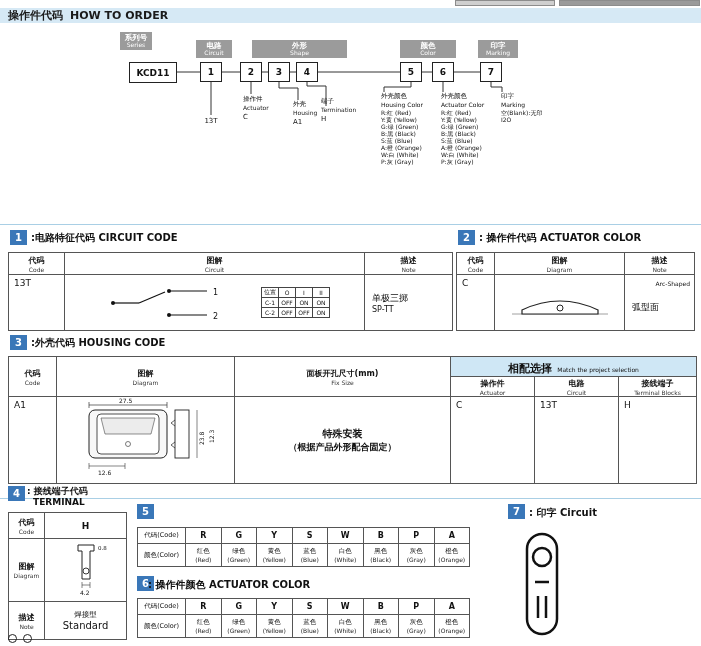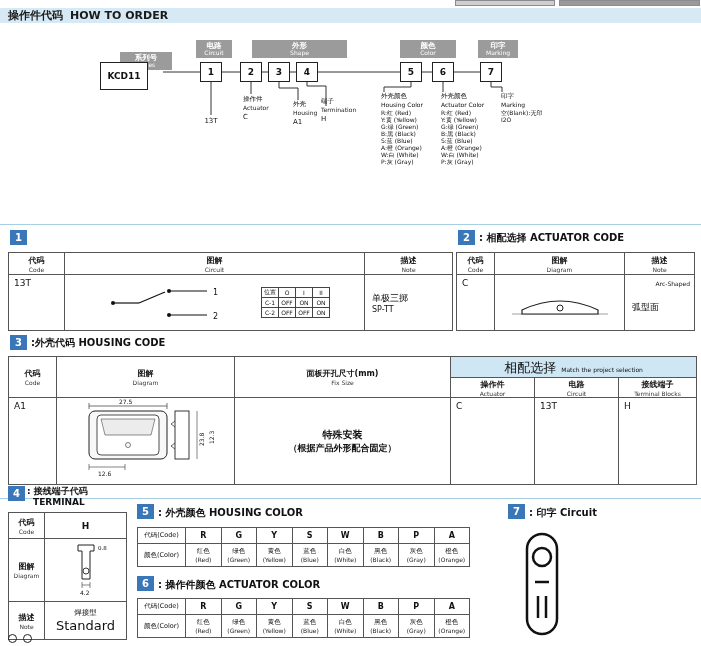--- a/index.html
+++ b/index.html
@@ -50,42 +50,42 @@
 
   <div class="abs hdr" style="left:0;top:8px;width:701px;height:15px">
     <span>操作件代码</span>
     <span>HOW TO ORDER</span>
   </div>
 
   <svg class="abs dlines" style="left:0;top:0" width="701" height="220">
     <path d="M163 72 H480 M211 82 V115 M251 82 V94 M279 82 V88 H298 V100 M307 82 V86 H326 V106 M411 82 V87 H384 V92 M443 82 V92 M491 82 V87 H502 V92" stroke="#333" stroke-width="1" fill="none"></path>
   </svg>
 
-  <div class="abs gbox" style="left:120px;top:52px;width:52px;height:18px">
+  <div class="abs gbox" style="left:120px;top:32px;width:32px;height:18px">
     <span class="zh">系列号</span>
     <span class="en">Series</span>
   </div>
   <div class="abs gbox" style="left:196px;top:40px;width:36px;height:18px">
     <span class="zh">电路</span>
     <span class="en">Circuit</span>
   </div>
   <div class="abs gbox" style="left:252px;top:40px;width:95px;height:18px">
     <span class="zh">外形</span>
     <span class="en">Shape</span>
   </div>
   <div class="abs gbox" style="left:400px;top:40px;width:56px;height:18px">
     <span class="zh">颜色</span>
     <span class="en">Color</span>
   </div>
   <div class="abs gbox" style="left:478px;top:40px;width:40px;height:18px">
     <span class="zh">印字</span>
     <span class="en">Marking</span>
   </div>
 
-  <div class="vbox" style="left:100px;top:62px;width:48px;height:28px">KCD11</div>
+  <div class="vbox" style="left:129px;top:62px;width:48px;height:21px">KCD11</div>
   <div class="vbox" style="left:200px;top:62px;width:22px;height:20px">1</div>
   <div class="vbox" style="left:240px;top:62px;width:22px;height:20px">2</div>
   <div class="vbox" style="left:268px;top:62px;width:22px;height:20px">3</div>
   <div class="vbox" style="left:296px;top:62px;width:22px;height:20px">4</div>
   <div class="vbox" style="left:400px;top:62px;width:22px;height:20px">5</div>
   <div class="vbox" style="left:432px;top:62px;width:22px;height:20px">6</div>
   <div class="vbox" style="left:480px;top:62px;width:22px;height:20px">7</div>
 
   <div class="abs" style="left:196px;top:117px;width:30px;text-align:center;font-size:7px">13T</div>
 
@@ -132,20 +132,21 @@
   <div class="abs clist" style="left:501px;top:93px">
     <span class="t1">印字</span>
     <span class="t2">Marking</span>
     <span>空(Blank):无印</span>
     <span>I2O</span>
   </div>
 
   <div class="abs hr" style="left:0;top:224px;width:701px"></div>
 
   <span class="badge" style="left:10px;top:230px">1</span>
+  <span class="stitle" style="left:31px;top:231px">:电路特征代码 CIRCUIT CODE</span>
 
   <table class="dt" style="left:8px;top:252px;width:444px">
     <colgroup>
         <col style="width:56px">
         <col style="width:300px">
         <col style="width:88px">
       </colgroup>
     <tbody>
         <tr style="height:22px">
       <th class="hcell">
@@ -202,21 +203,21 @@
       </td>
       <td class="note2" style="text-align:left;padding-left:7px">
         <span style="font-size:9px">单极三掷</span>
         <span style="font-size:8px">SP-TT</span>
       </td>
     </tr>
   </tbody>
     </table>
 
   <span class="badge" style="left:458px;top:230px">2</span>
-  <span class="stitle" style="left:479px;top:231px">: 相配选择 ACTUATOR CODE</span>
+  <span class="stitle" style="left:479px;top:231px">: 操作件代码 ACTUATOR COLOR</span>
 
   <table class="dt" style="left:456px;top:252px;width:238px">
     <colgroup>
         <col style="width:38px">
         <col style="width:130px">
         <col style="width:70px">
       </colgroup>
     <tbody>
         <tr style="height:22px">
       <th class="hcell">
@@ -269,21 +270,21 @@
           </th>
       <th class="hcell" rowspan="2">
             <span class="zh">图解</span>
             <span class="en">Diagram</span>
           </th>
       <th class="hcell" rowspan="2">
             <span class="zh">面板开孔尺寸(mm)</span>
             <span class="en">Fix Size</span>
           </th>
       <th colspan="3" style="background:#cfe7f5">
-        <span style="font-size:13px;font-weight:normal">相配选择</span>
+        <span style="font-size:11px;font-weight:bold">相配选择</span>
         <span style="font-size:6px">Match the project selection</span>
       </th>
     </tr>
     <tr style="height:20px">
       <th class="hcell">
             <span class="zh">操作件</span>
             <span class="en">Actuator</span>
           </th>
       <th class="hcell">
             <span class="zh">电路</span>
@@ -364,28 +365,27 @@
         </svg>
       </td>
     </tr>
     <tr style="height:38px">
       <th class="hcell">
             <span class="zh">描述</span>
             <span class="en">Note</span>
           </th>
       <td>
         <div style="font-size:7.5px">焊接型</div>
-        <div style="font-size:13px">Standard</div>
+        <div style="font-size:10px">Standard</div>
       </td>
     </tr>
   </tbody>
     </table>
 
   <span class="badge" style="left:137px;top:504px">5</span>
-  <span class="stitle" style="left:158px;top:506px">: 外壳颜色 HOUSING COLOR</span>
 
   <table class="dt ct" style="left:137px;top:527px;width:332px">
     <colgroup>
         <col style="width:48px">
         <col style="width:35.5px">
         <col style="width:35.5px">
         <col style="width:35.5px">
         <col style="width:35.5px">
         <col style="width:35.5px">
         <col style="width:35.5px">
@@ -436,21 +436,21 @@
           </td>
       <td class="cn">
             <span class="zh">橙色</span>
             <span class="en">(Orange)</span>
           </td>
     </tr>
   </tbody>
     </table>
 
   <span class="badge" style="left:137px;top:576px">6</span>
-  <span class="stitle" style="left:158px;top:578px">: 操作件颜色 ACTUATOR COLOR</span>
+  <span class="stitle" style="left:148px;top:578px">: 操作件颜色 ACTUATOR COLOR</span>
 
   <table class="dt ct" style="left:137px;top:598px;width:332px">
     <colgroup>
         <col style="width:48px">
         <col style="width:35.5px">
         <col style="width:35.5px">
         <col style="width:35.5px">
         <col style="width:35.5px">
         <col style="width:35.5px">
         <col style="width:35.5px">

